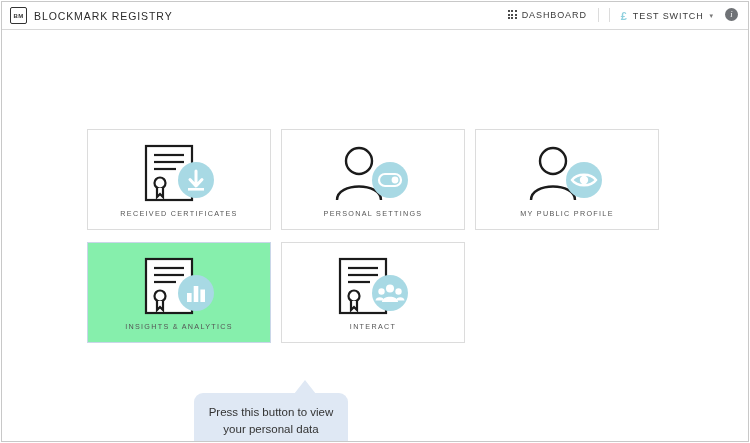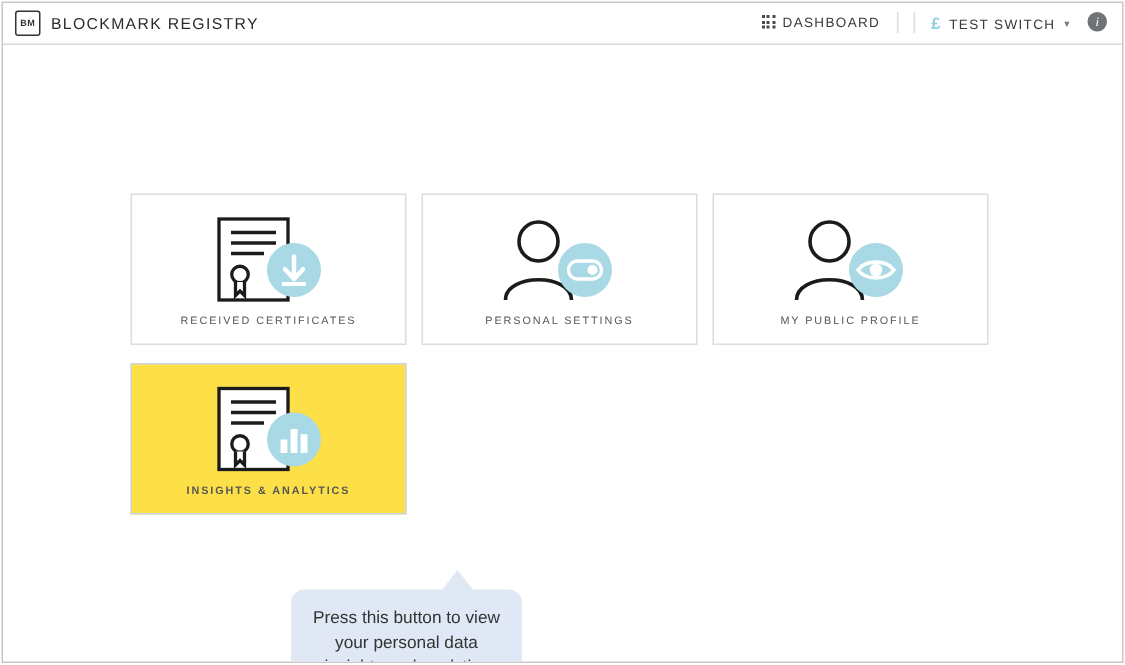--- a/index.html
+++ b/index.html
@@ -137,23 +137,22 @@
     background: #ffffff;
     position: relative;
     display: flex;
     flex-direction: column;
     align-items: center;
     justify-content: flex-start;
     box-sizing: border-box;
     padding-top: 11px;
   }
   .tile.selected {
-    background: #fde047;
+    background: #86efac;
     border-color: #c9d6e8;
-    font-weight: bold;
   }
   .tile-art {
     height: 66px;
     display: flex;
     align-items: center;
     justify-content: center;
   }
   .tile-label {
     font-size: 7.2px;
     letter-spacing: 1.3px;
@@ -291,20 +290,40 @@
             <path d="M24 46 L24 55 L27 52 L30 55 L30 46" fill="#fff" stroke="#1b1b1b" stroke-width="2.2"></path>
             <circle cx="63" cy="38" r="18" fill="#a8d9e4"></circle>
             <rect x="54" y="38" width="4.6" height="9" fill="#fff"></rect>
             <rect x="60.7" y="31" width="4.6" height="16" fill="#fff"></rect>
             <rect x="67.4" y="34.5" width="4.6" height="12.5" fill="#fff"></rect>
           </svg>
         </div>
         <div class="tile-label">INSIGHTS &amp; ANALYTICS</div>
       </div>
 
+      <div class="tile">
+        <div class="tile-art">
+          <svg width="92" height="64" viewBox="0 0 92 64">
+            <rect x="13" y="4" width="46" height="54" fill="#fff" stroke="#1b1b1b" stroke-width="2.2"></rect>
+            <line x1="21" y1="13" x2="51" y2="13" stroke="#1b1b1b" stroke-width="2.2"></line>
+            <line x1="21" y1="20" x2="51" y2="20" stroke="#1b1b1b" stroke-width="2.2"></line>
+            <line x1="21" y1="27" x2="43" y2="27" stroke="#1b1b1b" stroke-width="2.2"></line>
+            <circle cx="27" cy="41" r="5.5" fill="#fff" stroke="#1b1b1b" stroke-width="2.2"></circle>
+            <path d="M24 46 L24 55 L27 52 L30 55 L30 46" fill="#fff" stroke="#1b1b1b" stroke-width="2.2"></path>
+            <circle cx="63" cy="38" r="18" fill="#a8d9e4"></circle>
+            <circle cx="63" cy="33.5" r="4" fill="#fff"></circle>
+            <circle cx="54.5" cy="36.5" r="3.2" fill="#fff"></circle>
+            <circle cx="71.5" cy="36.5" r="3.2" fill="#fff"></circle>
+            <path d="M55 47 C55 40 71 40 71 47 Z" fill="#fff"></path>
+            <path d="M48.5 45.5 C48.5 41 57 41 57 45.5 Z" fill="#fff"></path>
+            <path d="M69 45.5 C69 41 77.5 41 77.5 45.5 Z" fill="#fff"></path>
+          </svg>
+        </div>
+        <div class="tile-label">INTERACT</div>
+      </div>
     </div>
 
     <div class="tooltip">
       <span>Press this button to view your personal data insights and analytics</span>
     </div>
 
   </div>
 </div>
 
 </body></html>

